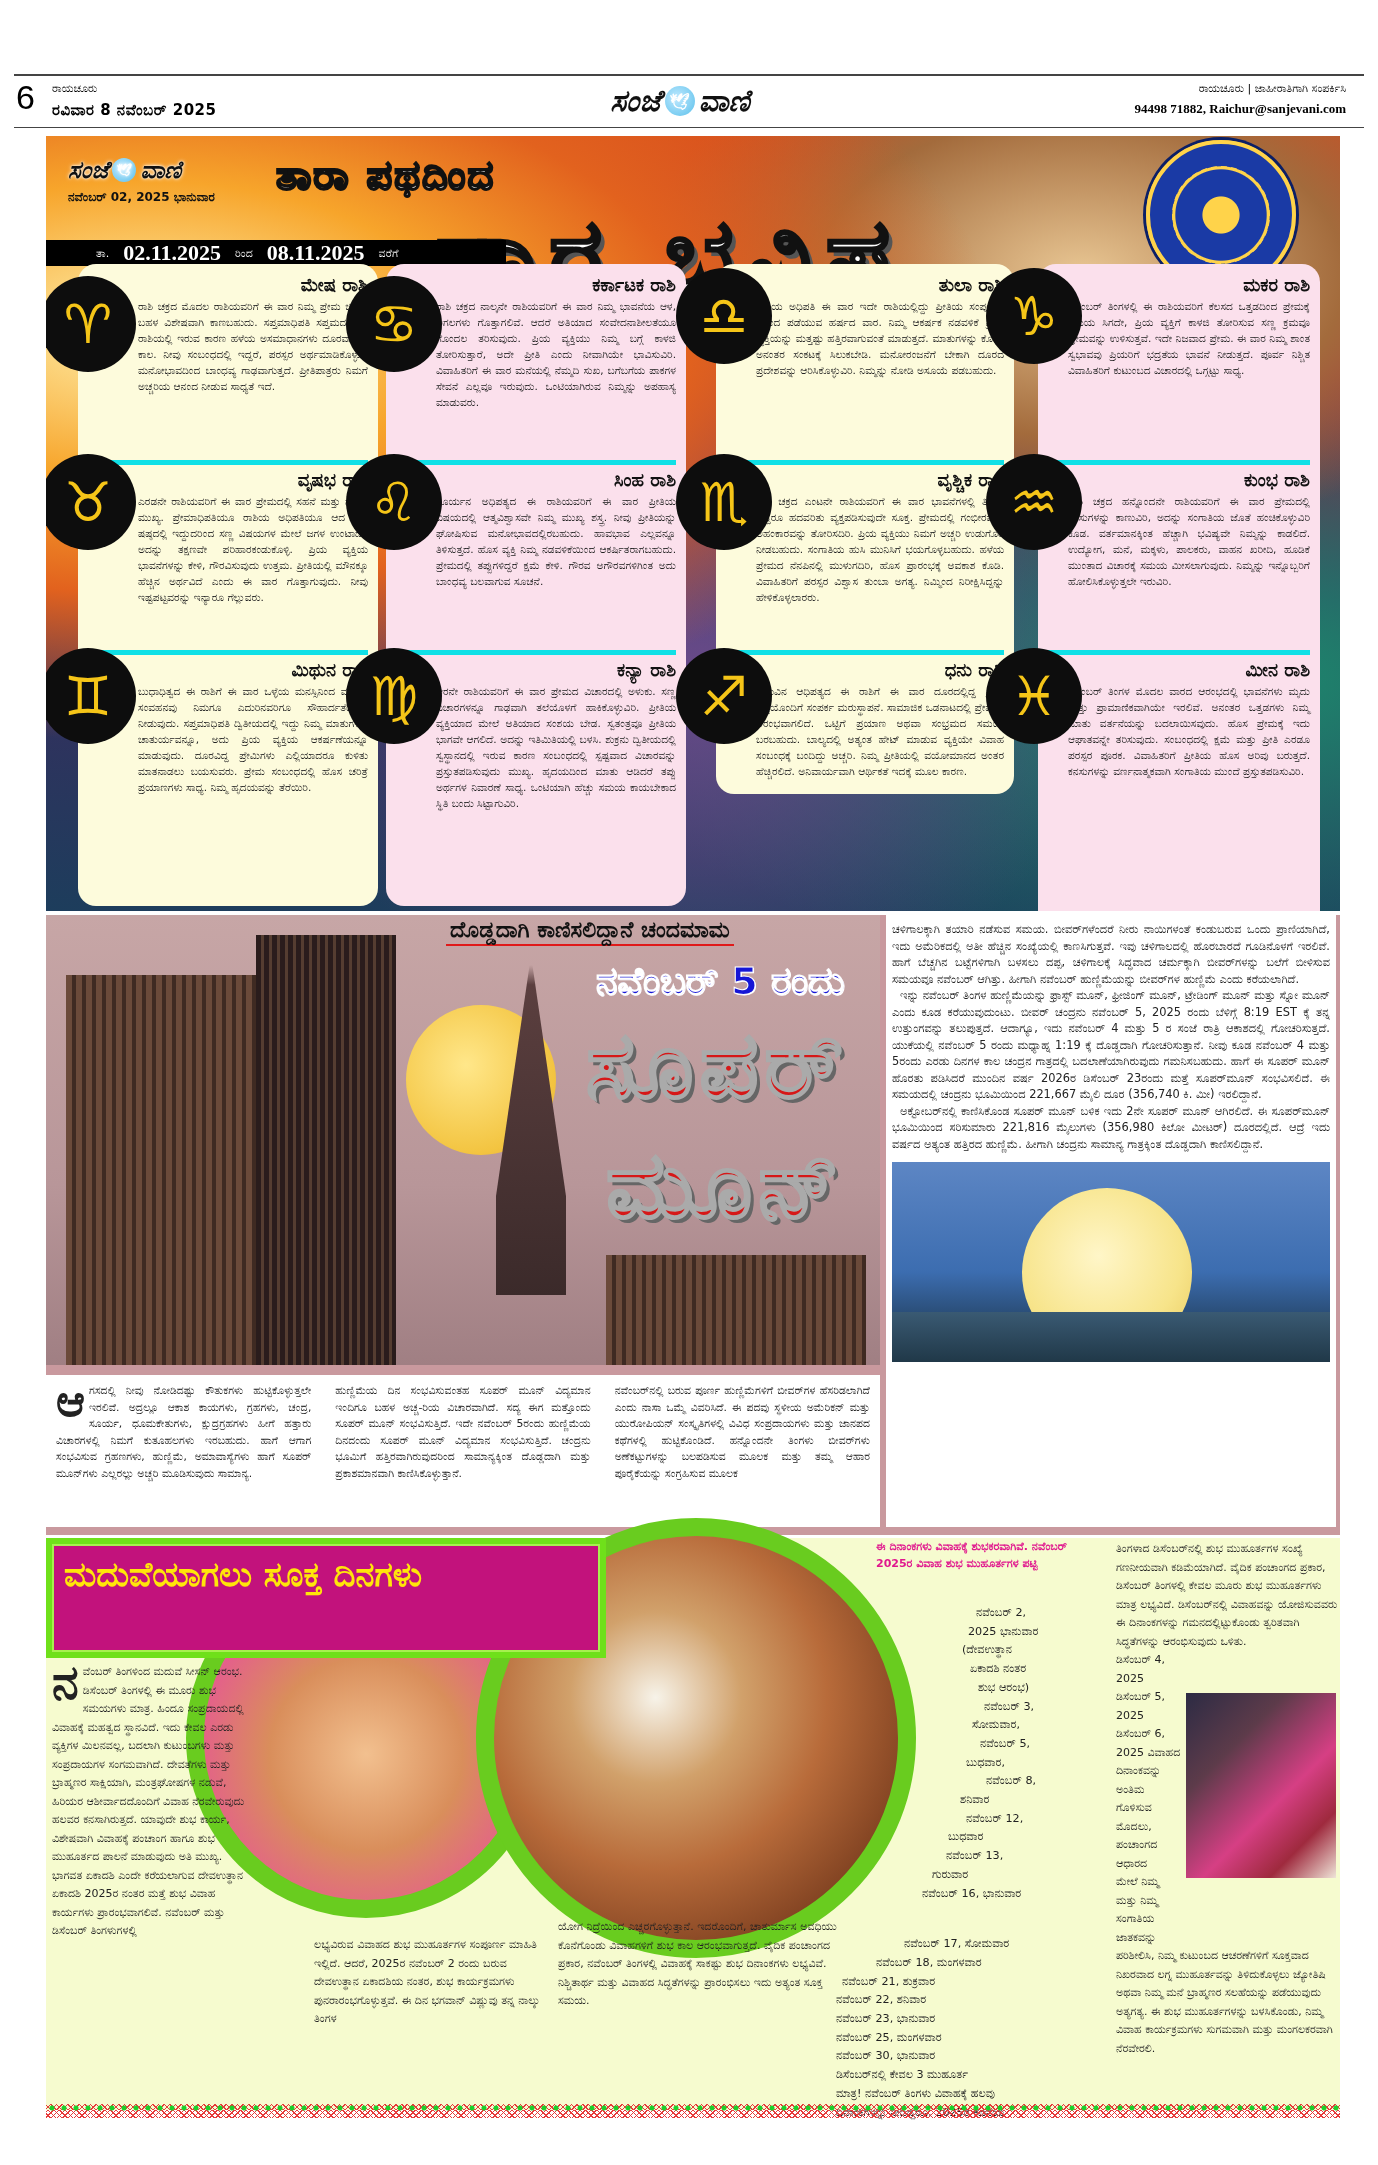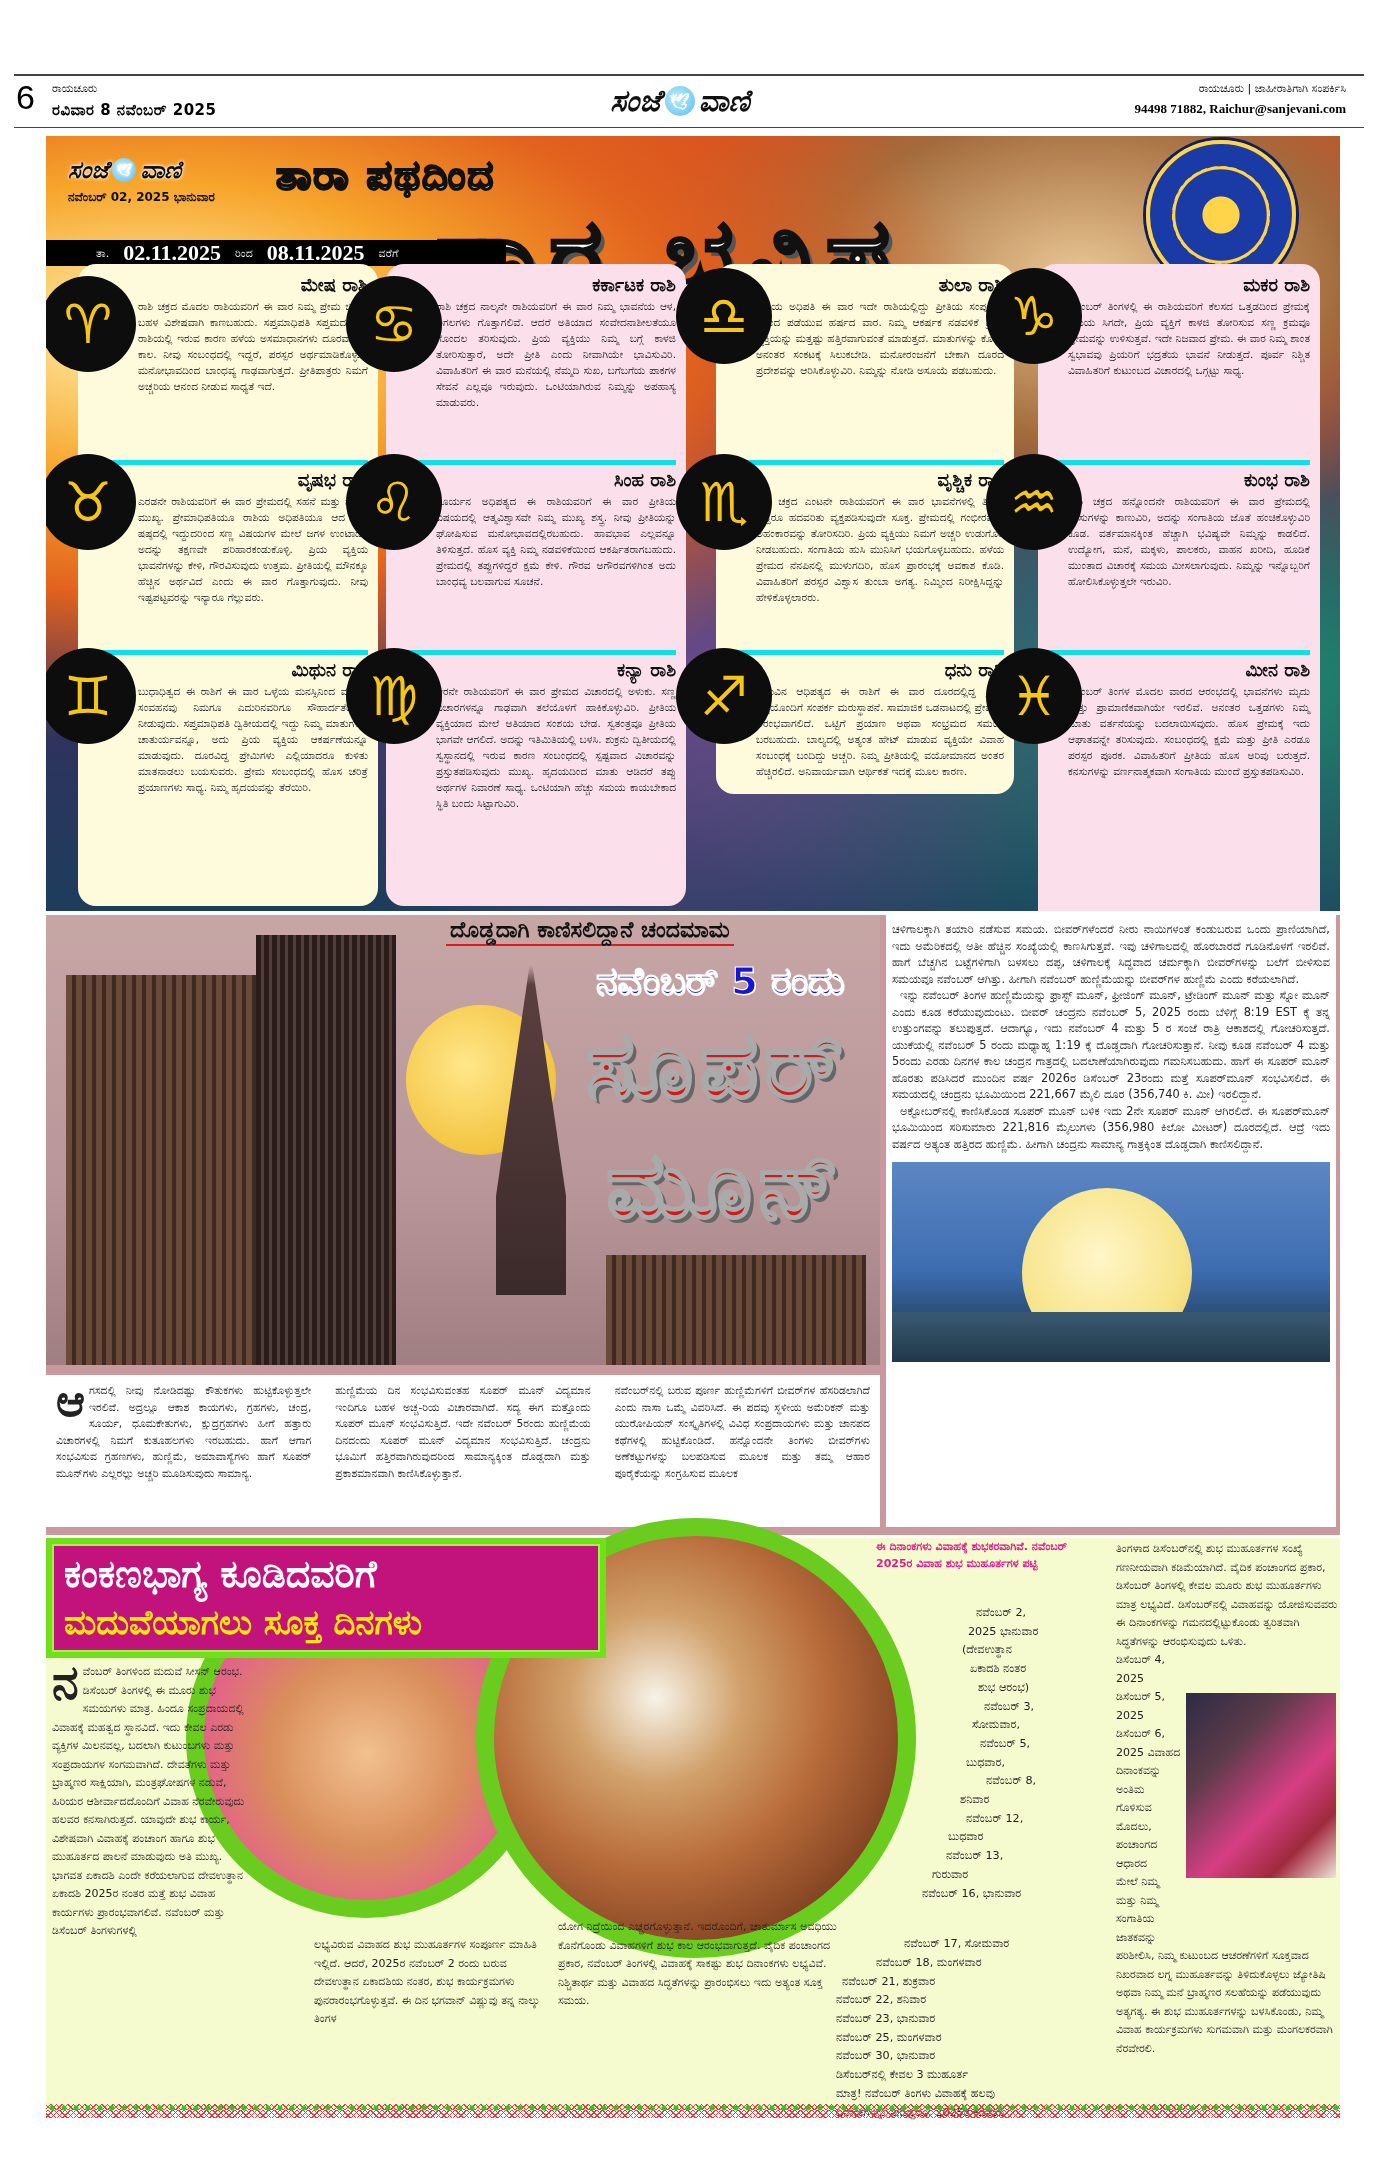--- a/index.html
+++ b/index.html
@@ -224,21 +224,20 @@
     <p>ಹುಣ್ಣಿಮೆಯ ದಿನ ಸಂಭವಿಸುವಂತಹ ಸೂಪರ್ ಮೂನ್ ವಿದ್ಯಮಾನ ಇಂದಿಗೂ ಬಹಳ ಅಚ್ಚ-ರಿಯ ವಿಚಾರವಾಗಿದೆ. ಸದ್ಯ ಈಗ ಮತ್ತೊಂದು ಸೂಪರ್ ಮೂನ್ ಸಂಭವಿಸುತ್ತಿದೆ. ಇದೇ ನವೆಂಬರ್ 5ರಂದು ಹುಣ್ಣಿಮೆಯ ದಿನದಂದು ಸೂಪರ್ ಮೂನ್ ವಿದ್ಯಮಾನ ಸಂಭವಿಸುತ್ತಿದೆ. ಚಂದ್ರನು ಭೂಮಿಗೆ ಹತ್ತಿರವಾಗಿರುವುದರಿಂದ ಸಾಮಾನ್ಯಕ್ಕಿಂತ ದೊಡ್ಡದಾಗಿ ಮತ್ತು ಪ್ರಕಾಶಮಾನವಾಗಿ ಕಾಣಿಸಿಕೊಳ್ಳುತ್ತಾನೆ.</p>
     <p>ನವೆಂಬರ್‌ನಲ್ಲಿ ಬರುವ ಪೂರ್ಣ ಹುಣ್ಣಿಮೆಗಳಿಗೆ ಬೀವರ್‌ಗಳ ಹೆಸರಿಡಲಾಗಿದೆ ಎಂದು ನಾಸಾ ಒಮ್ಮೆ ವಿವರಿಸಿದೆ. ಈ ಪದವು ಸ್ಥಳೀಯ ಅಮೆರಿಕನ್ ಮತ್ತು ಯುರೋಪಿಯನ್ ಸಂಸ್ಕೃತಿಗಳಲ್ಲಿ ವಿವಿಧ ಸಂಪ್ರದಾಯಗಳು ಮತ್ತು ಜಾನಪದ ಕಥೆಗಳಲ್ಲಿ ಹುಟ್ಟಿಕೊಂಡಿದೆ. ಹನ್ನೊಂದನೇ ತಿಂಗಳು ಬೀವರ್‌ಗಳು ಅಣೆಕಟ್ಟುಗಳನ್ನು ಬಲಪಡಿಸುವ ಮೂಲಕ ಮತ್ತು ತಮ್ಮ ಆಹಾರ ಪೂರೈಕೆಯನ್ನು ಸಂಗ್ರಹಿಸುವ ಮೂಲಕ</p>
   </div>
 </section>
 
 <section class="abs wed">
   <div class="abs ring1"></div>
   <div class="abs ring2"></div>
   <div class="abs wed-head">
     <div class="wed-head-in">
-      <div class="wed-h1">ಕಂಕಣಭಾಗ್ಯ ಕೂಡಿದವರಿಗೆ</div>
       <div class="wed-h2">ಮದುವೆಯಾಗಲು ಸೂಕ್ತ ದಿನಗಳು</div>
     </div>
   </div>
   <div class="abs wed-col1">
     <span class="drop" style="font-size:48px;line-height:38px">ನ</span><span>ವೆಂಬರ್ ತಿಂಗಳಿಂದ ಮದುವೆ ಸೀಸನ್ ಆರಂಭ. ಡಿಸೆಂಬರ್ ತಿಂಗಳಲ್ಲಿ ಈ ಮೂರು ಶುಭ ಸಮಯಗಳು ಮಾತ್ರ. ಹಿಂದೂ ಸಂಪ್ರದಾಯದಲ್ಲಿ ವಿವಾಹಕ್ಕೆ ಮಹತ್ವದ ಸ್ಥಾನವಿದೆ. ಇದು ಕೇವಲ ಎರಡು ವ್ಯಕ್ತಿಗಳ ಮಿಲನವಲ್ಲ, ಬದಲಾಗಿ ಕುಟುಂಬಗಳು ಮತ್ತು ಸಂಪ್ರದಾಯಗಳ ಸಂಗಮವಾಗಿದೆ. ದೇವತೆಗಳು ಮತ್ತು ಬ್ರಾಹ್ಮಣರ ಸಾಕ್ಷಿಯಾಗಿ, ಮಂತ್ರಘೋಷಗಳ ನಡುವೆ, ಹಿರಿಯರ ಆಶೀರ್ವಾದದೊಂದಿಗೆ ವಿವಾಹ ನೆರವೇರುವುದು ಹಲವರ ಕನಸಾಗಿರುತ್ತದೆ. ಯಾವುದೇ ಶುಭ ಕಾರ್ಯ, ವಿಶೇಷವಾಗಿ ವಿವಾಹಕ್ಕೆ ಪಂಚಾಂಗ ಹಾಗೂ ಶುಭ ಮುಹೂರ್ತದ ಪಾಲನೆ ಮಾಡುವುದು ಅತಿ ಮುಖ್ಯ. ಭಾಗವತ ಏಕಾದಶಿ ಎಂದೇ ಕರೆಯಲಾಗುವ ದೇವಉತ್ಥಾನ ಏಕಾದಶಿ 2025ರ ನಂತರ ಮತ್ತೆ ಶುಭ ವಿವಾಹ ಕಾರ್ಯಗಳು ಪ್ರಾರಂಭವಾಗಲಿವೆ. ನವೆಂಬರ್ ಮತ್ತು ಡಿಸೆಂಬರ್ ತಿಂಗಳುಗಳಲ್ಲಿ</span>
   </div>
   <div class="abs wed-col2">ಲಭ್ಯವಿರುವ ವಿವಾಹದ ಶುಭ ಮುಹೂರ್ತಗಳ ಸಂಪೂರ್ಣ ಮಾಹಿತಿ ಇಲ್ಲಿದೆ. ಆದರೆ, 2025ರ ನವೆಂಬರ್ 2 ರಂದು ಬರುವ ದೇವಉತ್ಥಾನ ಏಕಾದಶಿಯ ನಂತರ, ಶುಭ ಕಾರ್ಯಕ್ರಮಗಳು ಪುನರಾರಂಭಗೊಳ್ಳುತ್ತವೆ. ಈ ದಿನ ಭಗವಾನ್ ವಿಷ್ಣುವು ತನ್ನ ನಾಲ್ಕು ತಿಂಗಳ</div>
   <div class="abs wed-col3">ಯೋಗ ನಿದ್ರೆಯಿಂದ ಎಚ್ಚರಗೊಳ್ಳುತ್ತಾನೆ. ಇದರೊಂದಿಗೆ, ಚಾತುರ್ಮಾಸ ಅವಧಿಯು ಕೊನೆಗೊಂಡು ವಿವಾಹಗಳಿಗೆ ಶುಭ ಕಾಲ ಆರಂಭವಾಗುತ್ತದೆ. ವೈದಿಕ ಪಂಚಾಂಗದ ಪ್ರಕಾರ, ನವೆಂಬರ್ ತಿಂಗಳಲ್ಲಿ ವಿವಾಹಕ್ಕೆ ಸಾಕಷ್ಟು ಶುಭ ದಿನಾಂಕಗಳು ಲಭ್ಯವಿವೆ. ನಿಶ್ಚಿತಾರ್ಥ ಮತ್ತು ವಿವಾಹದ ಸಿದ್ಧತೆಗಳನ್ನು ಪ್ರಾರಂಭಿಸಲು ಇದು ಅತ್ಯಂತ ಸೂಕ್ತ ಸಮಯ.</div>
   <div class="abs wed-note">ಈ ದಿನಾಂಕಗಳು ವಿವಾಹಕ್ಕೆ ಶುಭಕರವಾಗಿವೆ. ನವೆಂಬರ್ 2025ರ ವಿವಾಹ ಶುಭ ಮುಹೂರ್ತಗಳ ಪಟ್ಟಿ</div>
   <div class="abs wed-dates" id="wed-dates">

